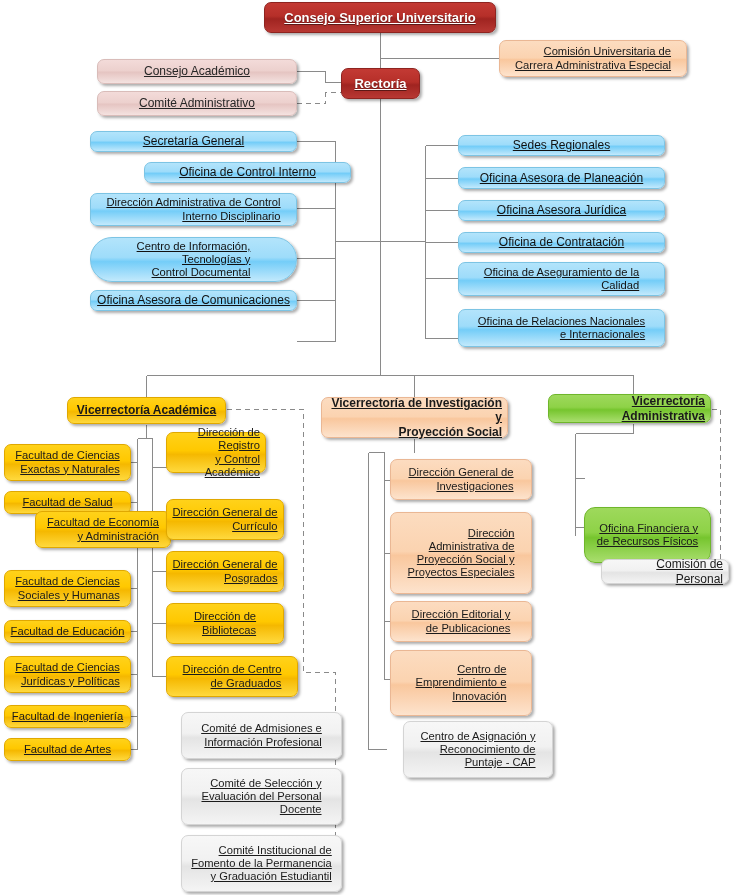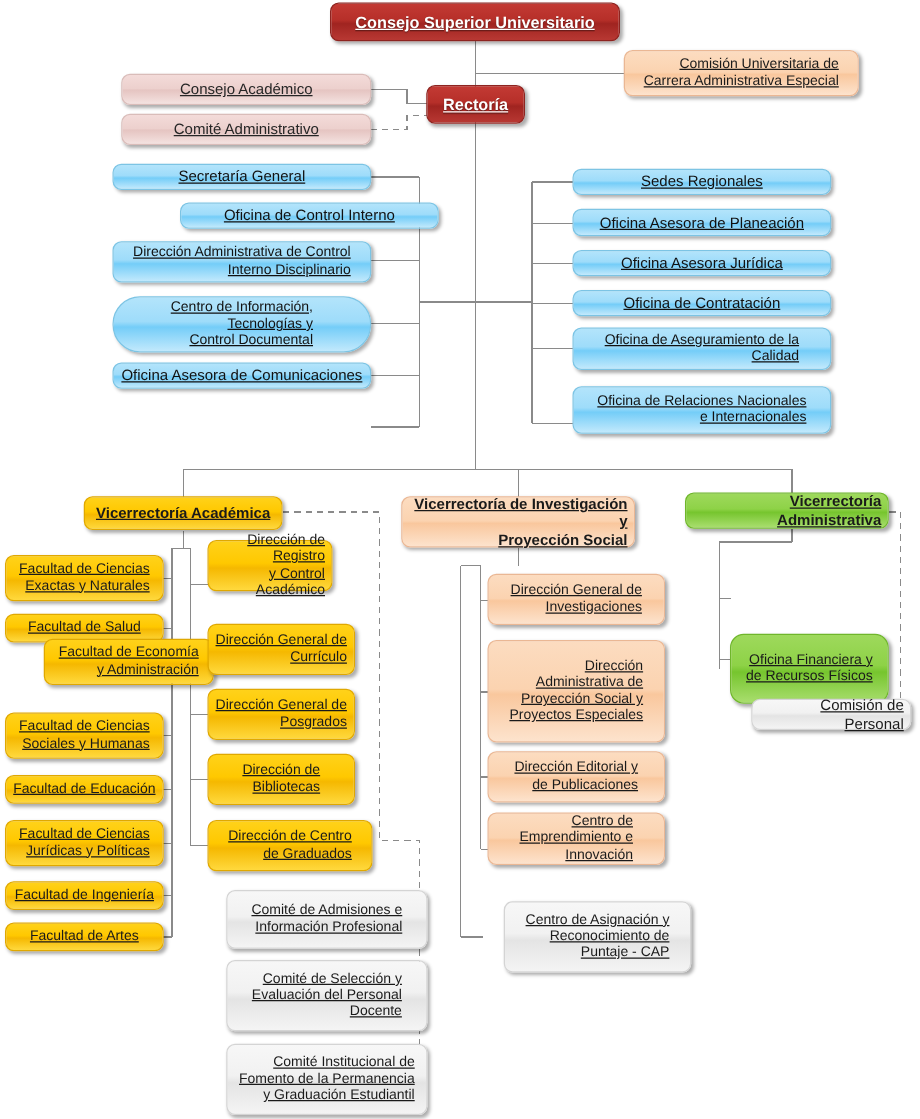--- a/index.html
+++ b/index.html
@@ -242,21 +242,21 @@
 y Graduación Estudiantil</div>
 
   <div class="node peach fs11" style="left:390px; top:459px; width:142px; height:41px;">Dirección General de
 Investigaciones</div>
   <div class="node peach fs11" style="left:390px; top:512px; width:142px; height:82px;">Dirección
 Administrativa de
 Proyección Social y
 Proyectos Especiales</div>
   <div class="node peach fs11" style="left:390px; top:601px; width:142px; height:41px;">Dirección Editorial y
 de Publicaciones</div>
-  <div class="node peach fs11" style="left:390px; top:650px; width:142px; height:42px;">Centro de
+  <div class="node peach fs11" style="left:390px; top:650px; width:142px; height:66px;">Centro de
 Emprendimiento e
 Innovación</div>
   <div class="node grey fs11" style="left:386px; top:721px; width:150px; height:57px;">Centro de Asignación y
 Reconocimiento de
 Puntaje - CAP</div>
 
   <div class="node green fs11" style="left:584px; top:507px; width:127px; height:56px;border-radius:11px;">Oficina Financiera y
 de Recursos Físicos</div>
   <div class="node grey fs12" style="left:584px; top:559px; width:128px; height:25px;">Comisión de Personal</div>
 

